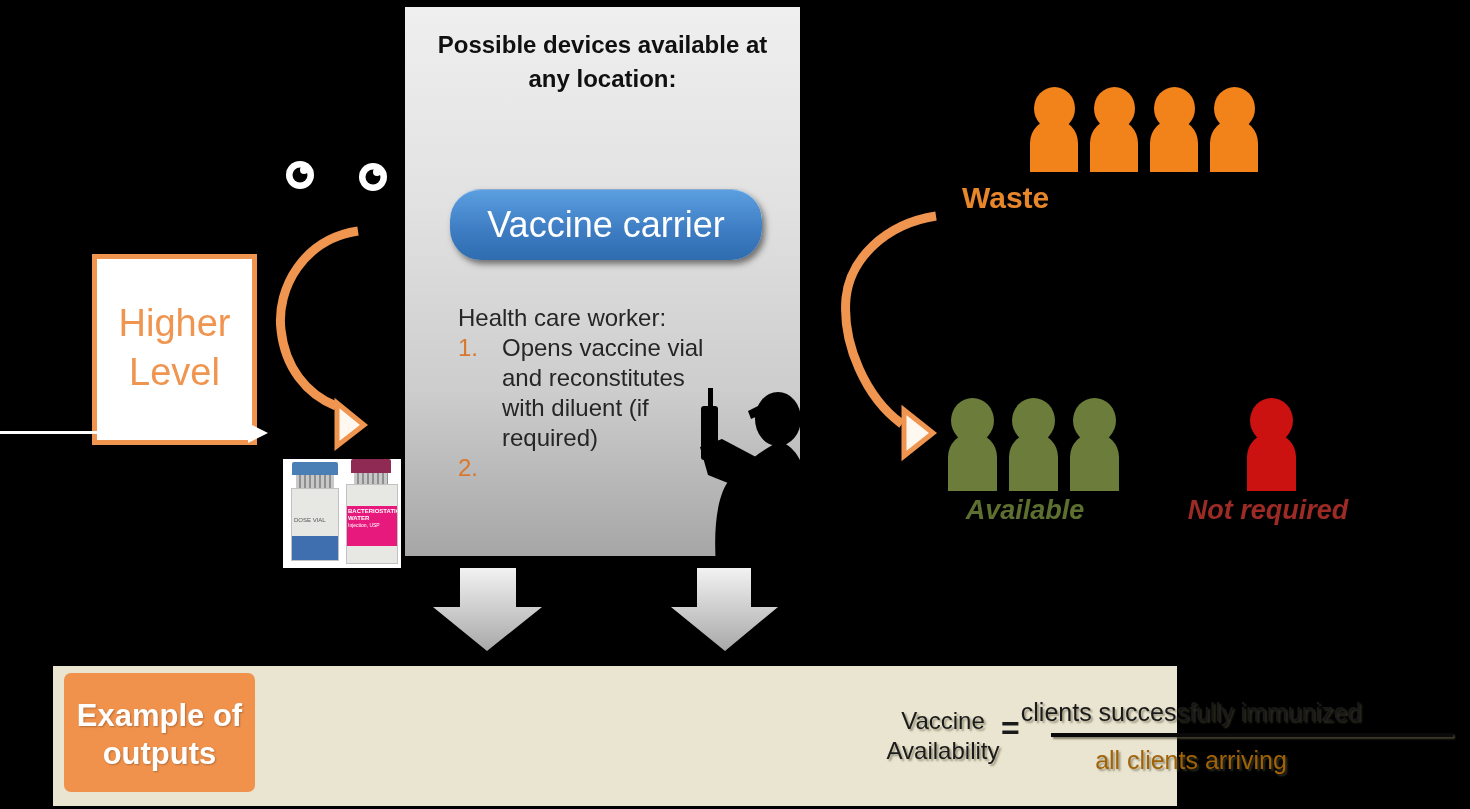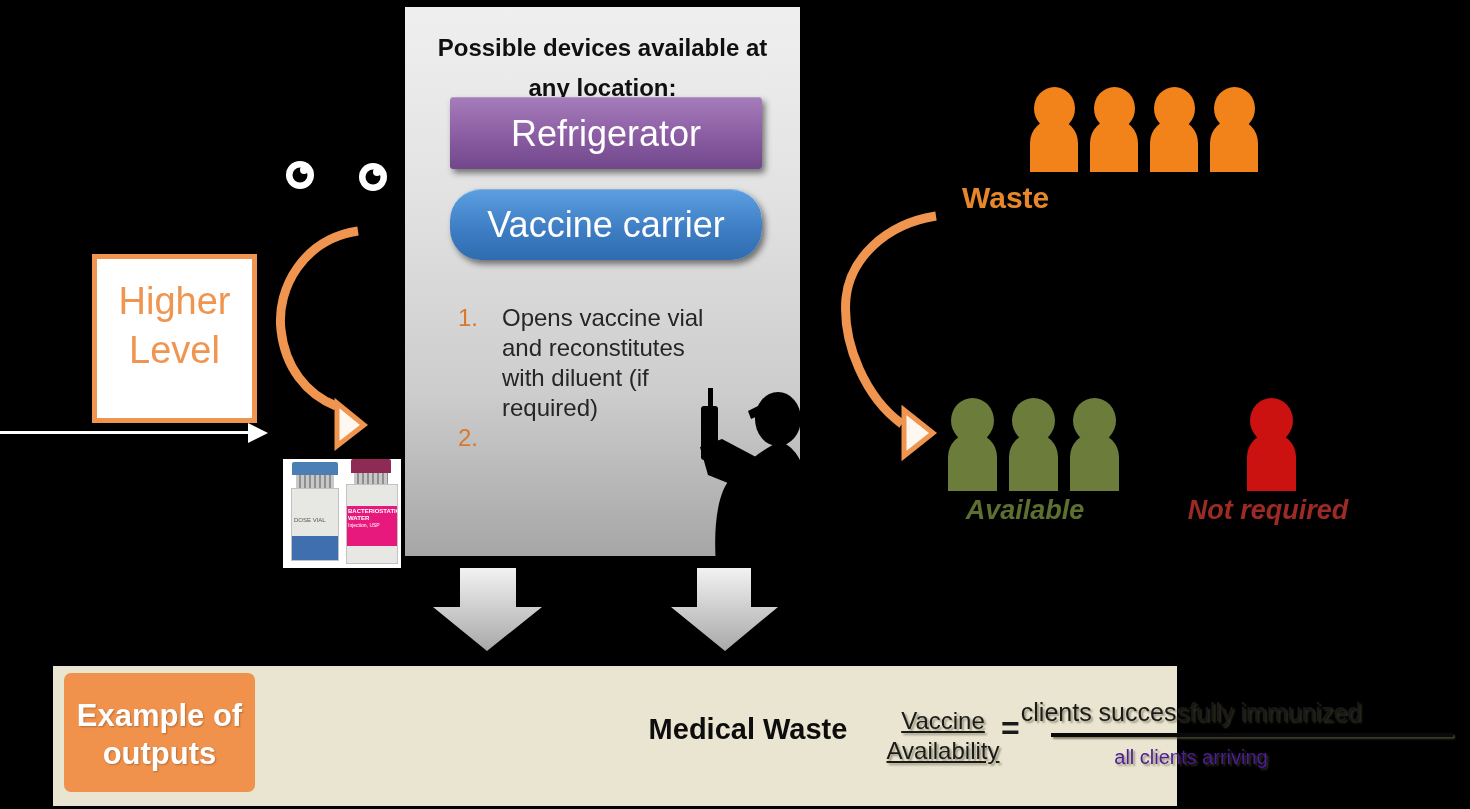--- a/index.html
+++ b/index.html
@@ -3,37 +3,37 @@
 <meta charset="utf-8">
 <style>
   html,body{margin:0;padding:0;background:#000;}
   #stage{position:relative;width:1470px;height:809px;background:#000;overflow:hidden;
          font-family:"Liberation Sans", sans-serif;}
 
   
   .panel{position:absolute;left:405px;top:7px;width:395px;height:549px;
          background:linear-gradient(180deg,#EFEFEF 0%,#E2E2E2 35%,#CDCDCD 70%,#A6A6A6 100%);}
   .panel-title{position:absolute;left:10px;top:21px;width:375px;text-align:center;
-               font-size:24px;font-weight:bold;color:#101010;line-height:40px;}
+               font-size:24px;font-weight:bold;color:#101010;line-height:34px;}
   .device-btn{position:absolute;left:45px;width:312px;border-radius:3px;text-align:center;
               color:#fff;font-size:36px;box-shadow:3px 4px 6px rgba(0,0,0,.5);
               border-top:1px solid rgba(255,255,255,.45);}
   .device-refrigerator{top:90px;height:71px;line-height:71px;
         background:linear-gradient(180deg,#A57CBA 0%,#8A5CA2 55%,#71478A 100%);}
   .device-carrier{top:182px;height:70px;line-height:70px;
         background:linear-gradient(180deg,#5B9FE0 0%,#3F7EC4 55%,#2F6CB0 100%);border-radius:31px;}
   .worker{position:absolute;left:53px;top:296px;width:278px;color:#262626;font-size:24px;line-height:30px;}
   .step{display:flex;}
   .step-num{width:44px;flex:0 0 44px;color:#D9782D;}
   .step-text{width:212px;}
 
   
   .higher-level{position:absolute;left:92px;top:254px;width:155px;height:141px;
                 background:#fff;border:5px solid #F0954F;color:#F0954F;
-                font-size:38px;line-height:49px;text-align:center;padding-top:18px;box-sizing:content-box;}
+                font-size:38px;line-height:49px;text-align:center;padding-top:40px;box-sizing:content-box;}
   .higher-level-inner{width:140px;margin:0 auto;}
 
   
   .vial-photo{position:absolute;left:283px;top:459px;width:118px;height:109px;background:#fff;}
   .vial{position:absolute;}
   .vial-cap{position:absolute;border-radius:2px 2px 0 0;}
   .vial-neck{position:absolute;background:repeating-linear-gradient(90deg,#c8c8c8 0 3px,#8f8f8f 3px 5px);}
   .vial-body{position:absolute;background:#e7e7e4;border:1px solid #c2c2c2;box-sizing:border-box;}
   .vial-text{position:absolute;font-size:6px;color:#555;white-space:nowrap;}
   .vial-band{position:absolute;background:#3F6FAE;}
@@ -62,42 +62,42 @@
   .outputs-bar{position:absolute;left:53px;top:666px;width:1124px;height:140px;background:#EAE5D0;}
   .example-box{position:absolute;left:11px;top:7px;width:191px;height:119px;background:#F0924C;
                border-radius:7px;color:#fff;font-weight:bold;font-size:31px;line-height:38px;
                text-align:center;text-shadow:1px 1px 2px rgba(0,0,0,.25);}
   .example-inner{width:175px;margin:24px auto 0;}
   .open-vial{position:absolute;left:240px;top:17px;width:310px;text-align:center;
              font-size:28px;font-weight:bold;line-height:35px;color:#0d0d0d;}
   .medical-waste{position:absolute;left:575px;top:47px;width:240px;text-align:center;
              font-size:29px;font-weight:bold;color:#0d0d0d;}
   .formula-lhs{position:absolute;left:805px;top:40px;width:170px;text-align:center;
-             font-size:24px;line-height:30px;color:#1a1a1a;text-shadow:2px 2px 2px rgba(90,85,60,.55);text-decoration:underline;}
+             font-size:24px;line-height:30px;color:#1a1a1a;text-shadow:2px 2px 2px rgba(90,85,60,.55);}
   .formula-eq{position:absolute;left:948px;top:44px;font-size:32px;font-weight:bold;color:#1a1a1a;}
   .frac-num{position:absolute;left:948px;top:32px;width:380px;text-align:center;
              font-size:25px;color:#1a1a1a;text-shadow:2px 2px 2px rgba(90,85,60,.55);}
   .frac-line{position:absolute;left:998px;top:67px;width:402px;height:4px;background:#0a0a0a;
              box-shadow:2px 2px 2px rgba(90,85,60,.7);}
   .frac-den{position:absolute;left:948px;top:80px;width:380px;text-align:center;
-             font-size:20px;color:#4c1d95;text-shadow:2px 2px 2px rgba(90,85,60,.55);}
+             font-size:25px;color:#a16207;text-shadow:2px 2px 2px rgba(90,85,60,.55);}
 
   
   .gfx{position:absolute;left:0;top:0;pointer-events:none;}
 </style>
 </head>
 <body>
 
 <div id="stage">
 
   <div class="panel">
     <div class="panel-title">Possible devices available at any location:</div>
-    <div class="device-btn device-refrigerator">Refrigerator</div>
     <div class="device-btn device-carrier">Vaccine carrier</div>
     <div class="worker">
+      <div>Health care worker:</div>
       <div class="step">
         <span class="step-num">1.</span>
         <span class="step-text">Opens vaccine vial and reconstitutes with diluent (if required)</span>
       </div>
       <div class="step">
         <span class="step-num">2.</span>
       </div>
     </div>
   </div>
 
@@ -168,21 +168,20 @@
         <div class="p-head" style="background: rgb(204, 17, 17);"></div>
         <div class="p-body" style="background: rgb(204, 17, 17);"></div>
       </div>
     </div>
   <div class="notavailable-label">Not required</div>
 
   <div class="outputs-bar">
     <div class="example-box">
       <div class="example-inner">Example of outputs</div>
     </div>
-    <div class="medical-waste">Medical Waste</div>
     <div class="formula-lhs">Vaccine Availability</div>
     <div class="formula-eq">=</div>
     <div class="frac-num">clients successfully immunized</div>
     <div class="frac-line"></div>
     <div class="frac-den">all clients arriving</div>
   </div>
 
   <svg class="gfx" width="1470" height="809" viewBox="0 0 1470 809">
     <defs>
       <linearGradient id="grayGrad" x1="0" y1="0" x2="0" y2="1">

